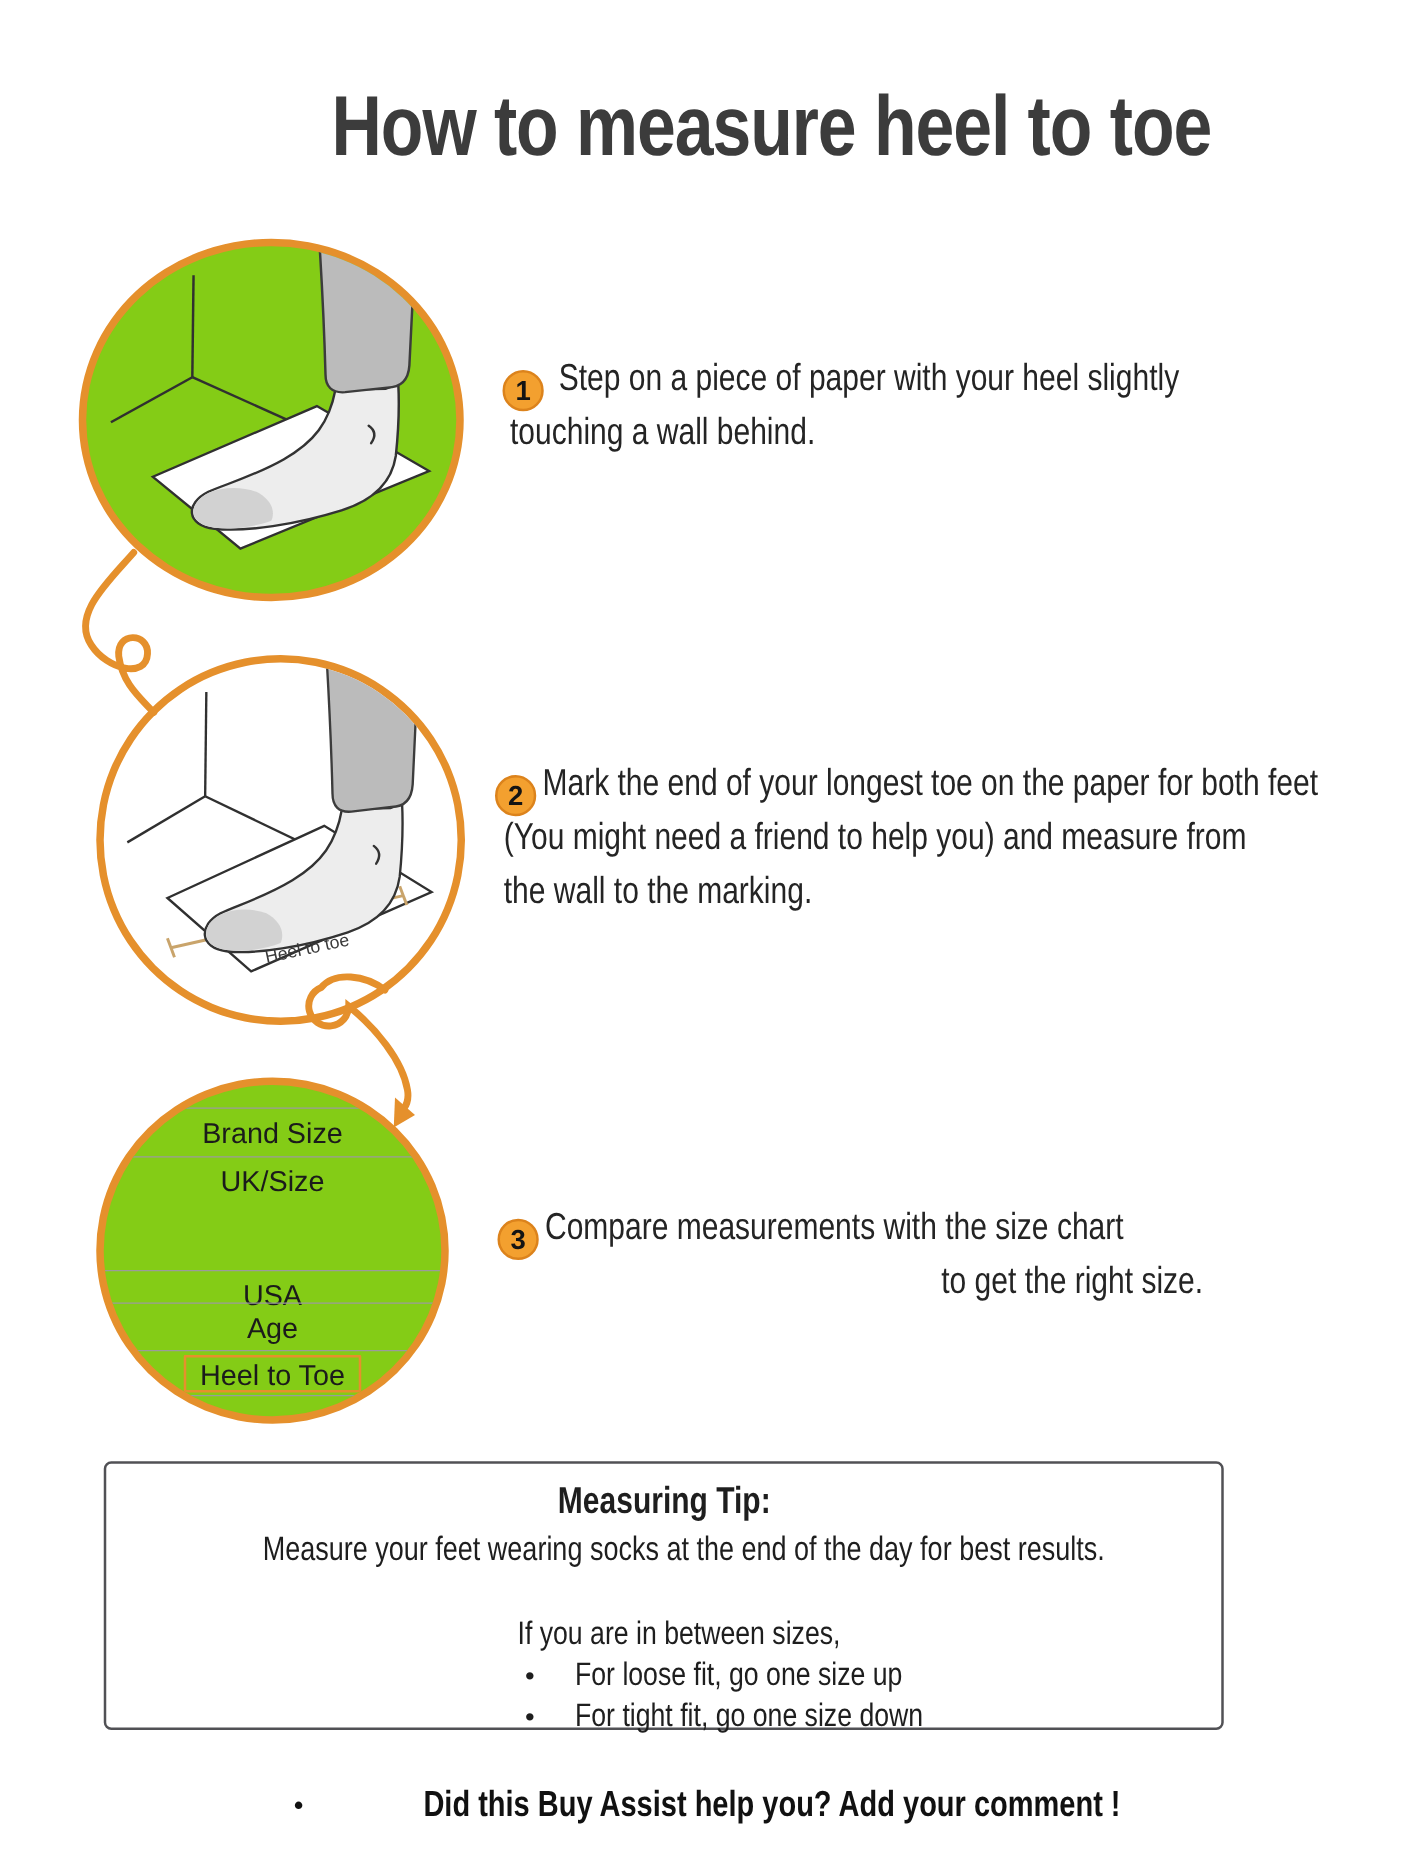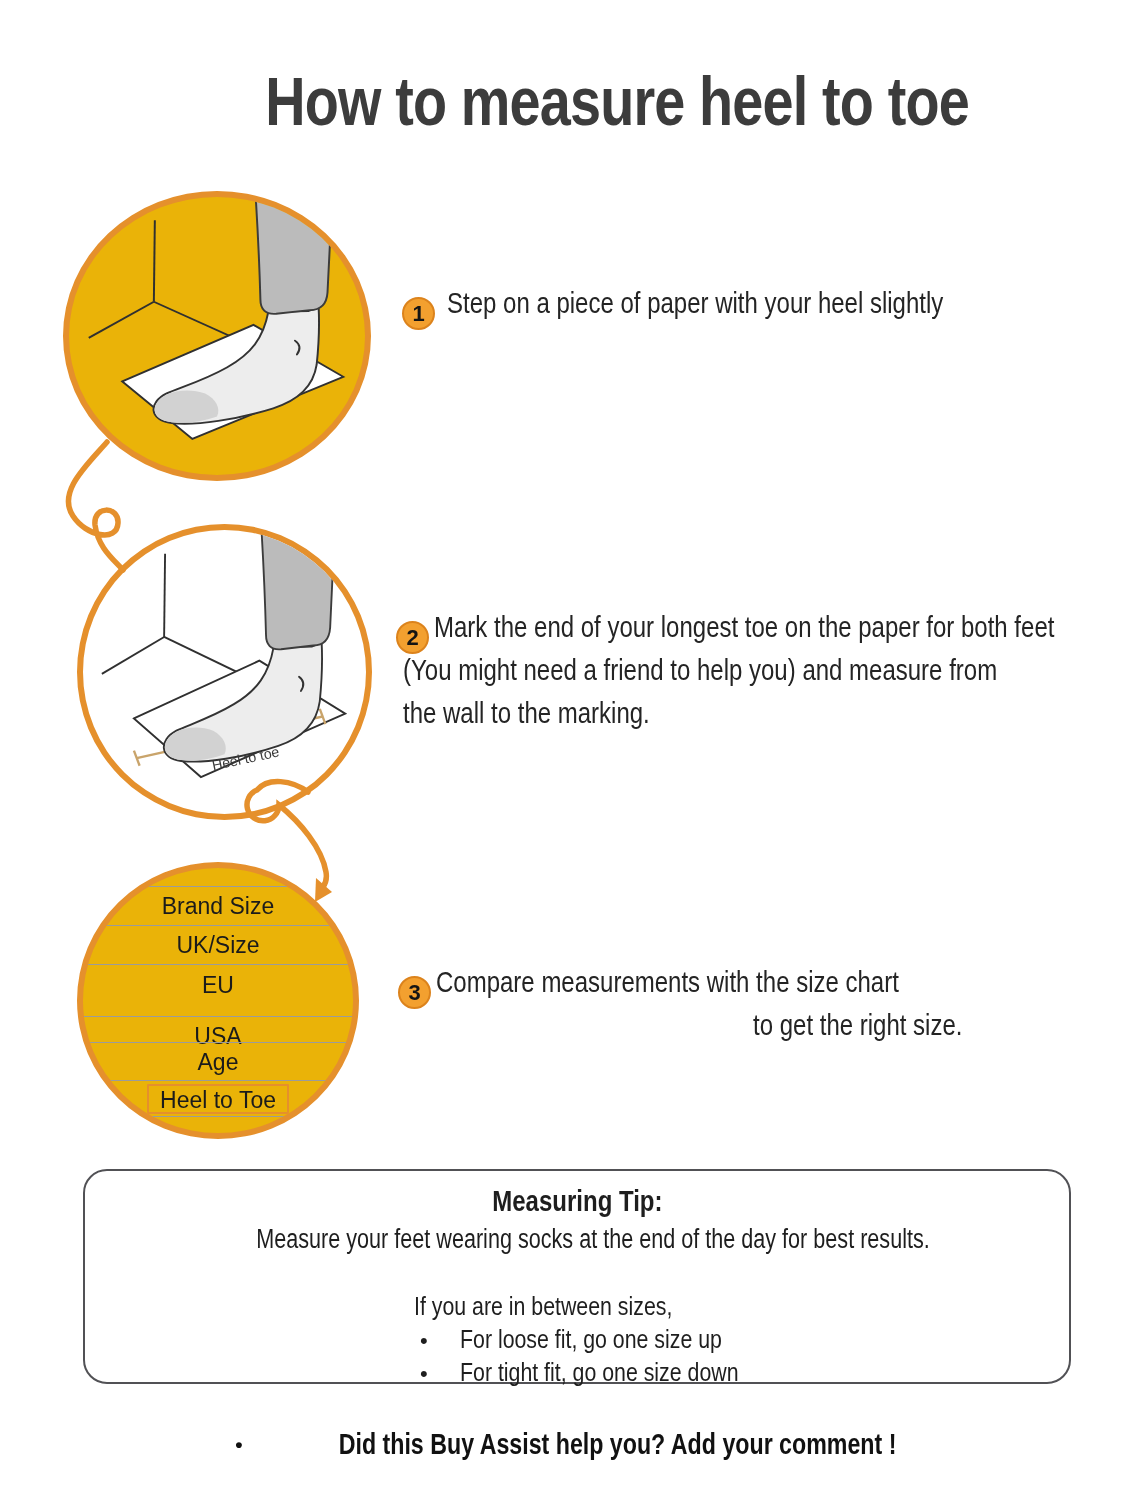--- a/index.html
+++ b/index.html
@@ -14,21 +14,21 @@
     text-align:center; padding-left:113px; box-sizing:border-box;
     white-space:nowrap;
   }
   .title span {
     display:inline-block; transform:scaleX(0.82); transform-origin:center;
     font-size:68px; font-weight:bold; letter-spacing:-1px; color:#3C3C3C;
   }
   
   .circ {
     position:absolute; border:6px solid #E5902C; border-radius:50%;
-    box-sizing:border-box; overflow:hidden; background:#eab308;
+    box-sizing:border-box; overflow:hidden; background:#84cc16;
   }
   .c1 { left:63px;  top:191px; width:308px; height:290px; z-index:2; }
   .c2 { left:77px;  top:524px; width:295px; height:296px; z-index:2; background:transparent; }
   .c3 { left:77px;  top:862px; width:282px; height:277px; z-index:2; }
   .circ svg.scene { width:100%; height:100%; display:block; }
   
   .connectors { position:absolute; left:0; top:0; z-index:1; pointer-events:none; }
   
   .t-row {
     position:absolute; left:0; width:100%;
@@ -51,22 +51,22 @@
     display:inline-flex; align-items:center; justify-content:center;
     width:33px; height:33px; border-radius:50%;
     background:#F3A02F; border:2px solid #DC831C; box-sizing:border-box;
     font-size:22px; font-weight:bold; color:#141414;
     vertical-align:-8px;
   }
   .gap12 { margin-right:12px; } .gap5 { margin-right:5px; }
   .ind6 { padding-left:6px; } .ind7 { padding-left:7px; } .ind10 { padding-left:10px;text-align:right; }
   
   .tipbox {
-    position:absolute; left:83px; top:1169px; width:988px; height:215px;
-    border:2px solid #515155; border-radius:24px; box-sizing:border-box; z-index:3;
+    position:absolute; left:83px; top:1169px; width:896px; height:215px;
+    border:2px solid #515155; border-radius:6px; box-sizing:border-box; z-index:3;
     background:#fff;
   }
   .tip-title { text-align:center; margin-top:13px; white-space:nowrap; }
   .tip-title span {
     display:inline-block; transform:scaleX(0.80); font-size:30px; font-weight:bold; color:#1e1e1e;
   }
   .tip-l1 { text-align:center; margin-top:6px; white-space:nowrap;margin-left:32px; }
   .tip-l1 span { display:inline-block; transform:scaleX(0.80); font-size:27px; color:#1e1e1e; }
   .tip-block { position:absolute; left:329px; top:119px; }
   .tip-l2 { white-space:nowrap; height:33px; line-height:33px; }
@@ -141,41 +141,41 @@
     </svg>
   </div>
 
   <div class="circ c3">
     <div class="t-row" style="top:18px;height:39px">
       <span>Brand Size</span>
       </div>
     <div class="t-row" style="top:57px;height:39px">
       <span>UK/Size</span>
       </div>
-    <div class="t-row" style="top:96px;height:40px">
-      <span>EU</span>
-      </div>
     <div class="t-row" style="top:148px;height:38px">
       <span>USA</span>
       </div>
     <div class="t-row" style="top:174px;height:38px">
       <span>Age</span>
       </div>
     <div class="t-row" style="top:212px;height:36px">
       <span class="hl-box">Heel to Toe</span>
       </div>
     <div class="t-end" style="top:248px"></div>
   </div>
 
   <div class="step" style="left:402px;top:281px">
     <div class="s-line">
       <span class="badge gap12">
           <span>1</span>
         </span><span class="s-txt">Step on a piece of paper with your heel slightly</span>
     </div>
+    <div class="s-line ind6">
+      <span class="s-txt">touching a wall behind.</span>
+    </div>
   </div>
 
   <div class="step" style="left:396px;top:605px">
     <div class="s-line">
       <span class="badge gap5">
           <span>2</span>
         </span><span class="s-txt">Mark the end of your longest toe on the paper for both feet</span>
     </div>
     <div class="s-line ind7">
       <span class="s-txt">(You might need a friend to help you) and measure from</span>

